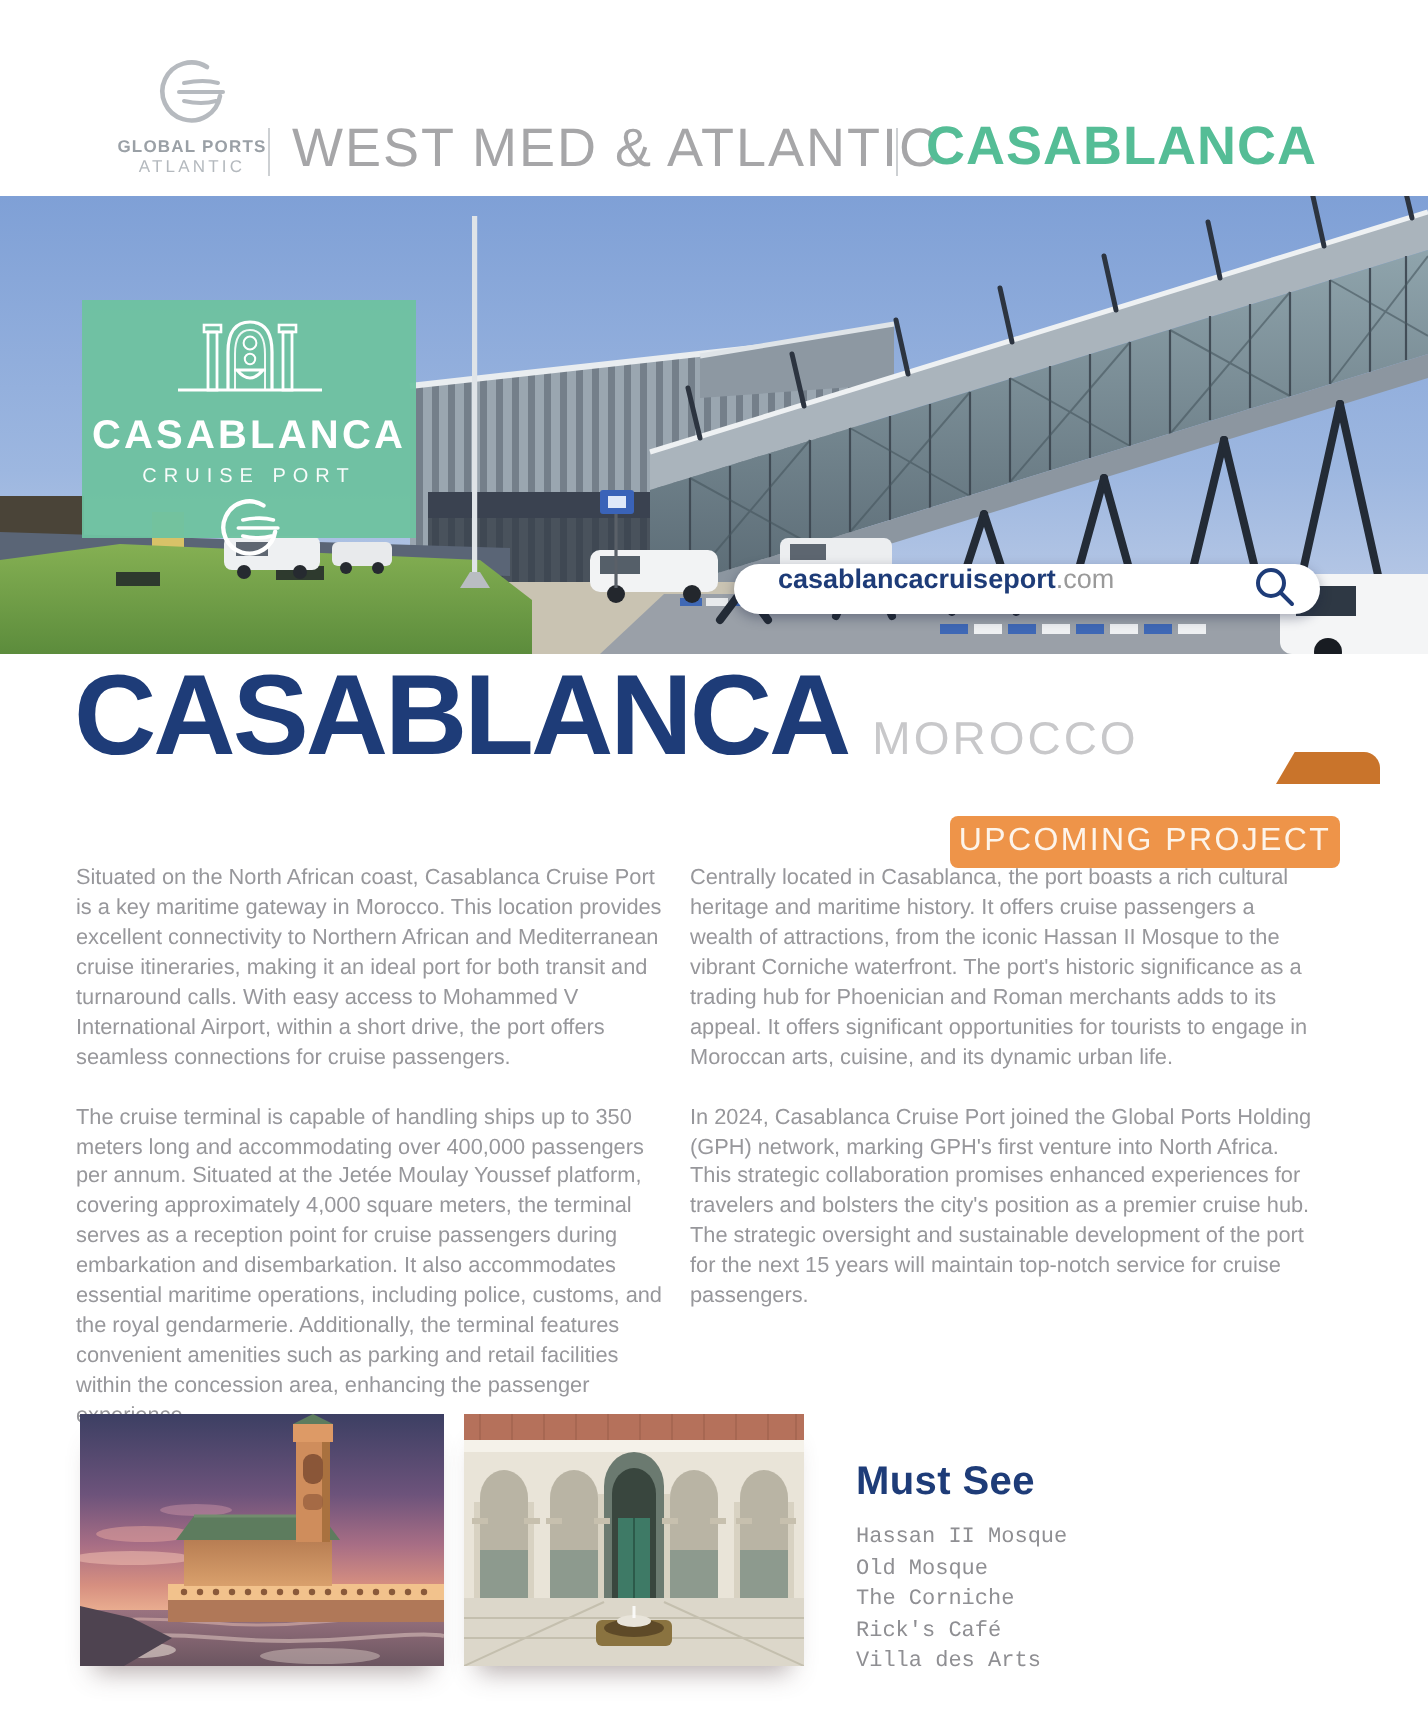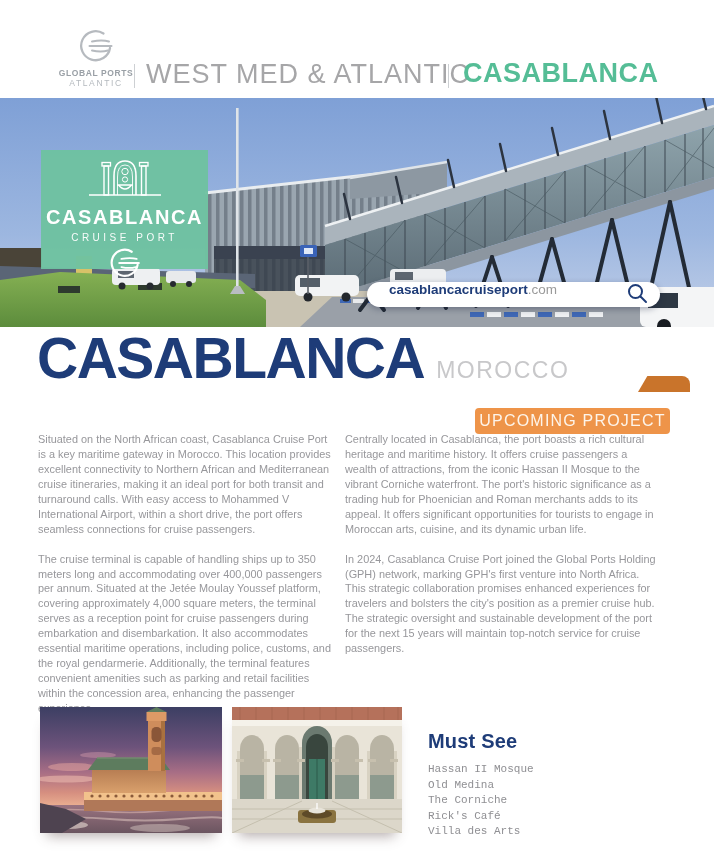--- a/index.html
+++ b/index.html
@@ -444,20 +444,20 @@
       <ellipse cx="85" cy="107" rx="15" ry="4.5" fill="#5e4a28"></ellipse>
       <ellipse cx="85" cy="103.5" rx="8.5" ry="3" fill="#e8e4da"></ellipse>
       <line x1="85" y1="96" x2="85" y2="102" stroke="#ffffff" stroke-width="1.5" opacity=".85"></line>
     </svg>
   </div>
 
   <div class="mustsee">
     <div class="mustsee-h">Must See</div>
     <div class="mustsee-list">
       <div>Hassan II Mosque</div>
-      <div>Old Medina</div>
+      <div>Old Mosque</div>
       <div>The Corniche</div>
       <div>Rick's Café</div>
       <div>Villa des Arts</div>
     </div>
   </div>
 
 </div>
 
 </body></html>

